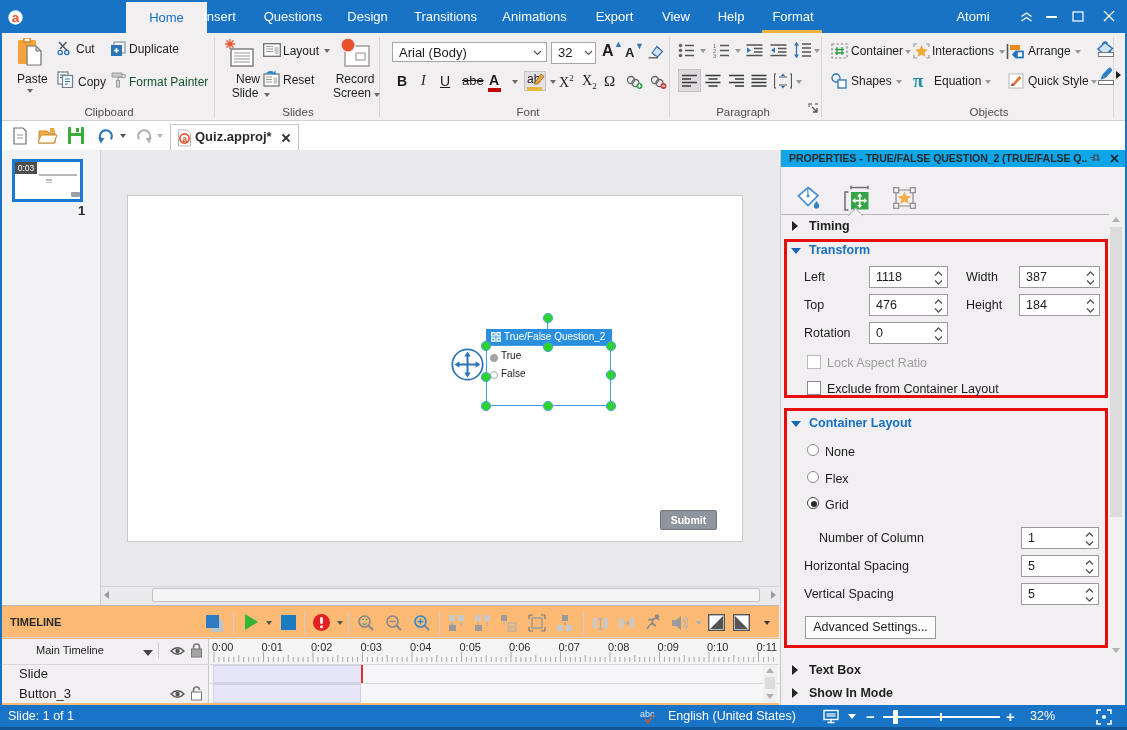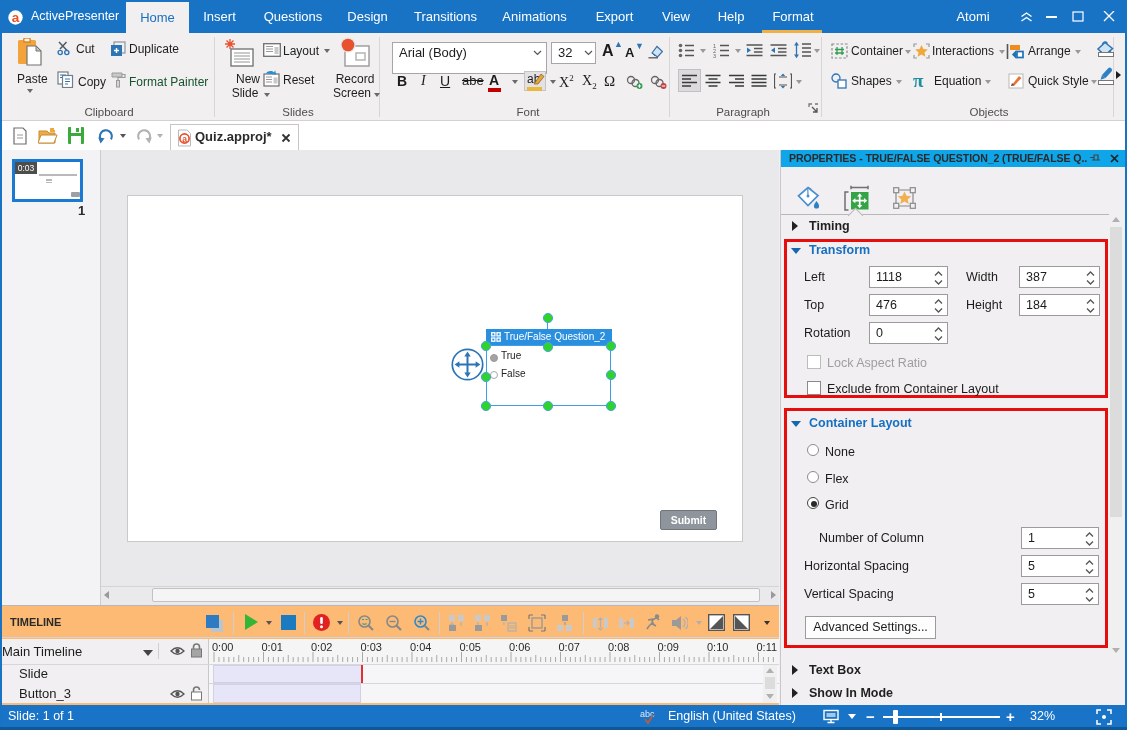--- a/index.html
+++ b/index.html
@@ -43,22 +43,21 @@
 
 #winborder { left:0; top:0; width:1127px; height:730px; border:2px solid #1873c5; border-top:none; pointer-events:none; z-index:99; }
 </style>
 </head>
 <body>
 <div class="abs" id="titlebar">
   <svg class="abs" style="left:8px;top:10px" width="15" height="15" viewBox="0 0 15 15">
       <circle cx="7.5" cy="7.5" r="7.2" fill="#fff"></circle>
       <text x="7.5" y="12.2" font-size="13.5" font-weight="bold" fill="#e8502e" text-anchor="middle" font-family="Liberation Sans">a</text>
     </svg>
-  <div class="ttab" style="left:31px;width:100px;text-align:left;font-size:12.5px">ActivePresenter</div>
-  <div class="ttab" id="tab-home" style="left:126px;width:63px;">Home</div>
+  <div class="ttab" id="tab-home" style="left:126px;width:81px;">Home</div>
   <div class="ttab" style="left:196px;width:47px;">Insert</div>
   <div class="ttab" style="left:258px;width:70px;">Questions</div>
   <div class="ttab" style="left:341px;width:53px;">Design</div>
   <div class="ttab" style="left:407px;width:77px;">Transitions</div>
   <div class="ttab" style="left:496px;width:77px;">Animations</div>
   <div class="ttab" style="left:588px;width:53px;">Export</div>
   <div class="ttab" style="left:655px;width:42px;">View</div>
   <div class="ttab" style="left:710px;width:42px;">Help</div>
   <div class="ttab" style="left:766px;width:54px;">Format</div>
   <div class="abs" style="left:762px;top:30px;width:60px;height:3px;background:#f0b045"></div>
@@ -148,21 +147,21 @@
   <svg class="abs" style="left:337px;top:4px" width="31" height="30" viewBox="0 0 31 30">
       <rect x="6" y="9" width="24" height="20" fill="#fff" stroke="#9a9a9a" stroke-width="1.4"></rect>
       <rect x="17" y="16" width="9" height="7" fill="#fff" stroke="#b9b9b9" stroke-width="1.6"></rect>
       <circle cx="9" cy="8" r="7.6" fill="#e5e5e5"></circle>
       <circle cx="9" cy="8" r="6.3" fill="#e8502e"></circle>
     </svg>
   <div class="rbtn-txt" style="left:330px;top:39px;width:46px;text-align:center">Record</div>
   <div class="rbtn-txt" style="left:327px;top:53px;width:46px;text-align:center">Screen</div>
   <div class="dd" style="left:372px;top:60px"></div>
 
-  <div class="abs" style="left:390px;top:9px;width:155px;height:32px;background:#fff;border:1px solid #a7a5a7;font-size:13px;color:#1c1c1c;line-height:20px;padding-left:6px">Arial (Body)</div>
+  <div class="abs" style="left:390px;top:9px;width:155px;height:20px;background:#fff;border:1px solid #a7a5a7;font-size:13px;color:#1c1c1c;line-height:20px;padding-left:6px">Arial (Body)</div>
   <svg class="abs" style="left:531px;top:17px" width="9" height="6" viewBox="0 0 9 6">
       <path d="M1 1 L4.5 4.5 L8 1" stroke="#555" stroke-width="1.2" fill="none"></path>
     </svg>
   <div class="abs" style="left:549px;top:9px;width:45px;height:22px;background:#fff;border:1px solid #a7a5a7;font-size:13px;color:#1c1c1c;line-height:20px;padding-left:6px">32</div>
   <svg class="abs" style="left:582px;top:17px" width="9" height="6" viewBox="0 0 9 6">
       <path d="M1 1 L4.5 4.5 L8 1" stroke="#555" stroke-width="1.2" fill="none"></path>
     </svg>
   <div class="abs" style="left:600px;top:9px;font-size:16px;font-weight:bold;color:#1c1c1c">A<span style="position:absolute;left:12px;top:-3px;font-size:9px;color:#2e75b5">▲</span></div>
   <div class="abs" style="left:623px;top:12px;font-size:13px;font-weight:bold;color:#1c1c1c">A<span style="position:absolute;left:10px;top:-4px;font-size:9px;color:#2e75b5">▼</span></div>
   <svg class="abs" style="left:645px;top:12px" width="16" height="14" viewBox="0 0 16 14">
@@ -673,21 +672,21 @@
   </div>
   <div class="abs" style="left:0;top:58px;width:777px;height:1px;background:#d8d6d8"></div>
   <div class="abs" style="left:207px;top:59px;width:570px;height:19px;background:#f6f5f7"></div>
   <div class="abs" style="left:211px;top:59px;width:149px;height:18px;background:#e6e6f8;border:1px solid #d0d0e8"></div>
   <div class="abs" style="left:0;top:77px;width:777px;height:1px;background:#d8d6d8"></div>
   <div class="abs" style="left:207px;top:78px;width:570px;height:19px;background:#f6f5f7"></div>
   <div class="abs" style="left:211px;top:78px;width:148px;height:19px;background:#e6e6f8;border:1px solid #d0d0e8"></div>
   <div class="abs" style="left:359px;top:59px;width:2px;height:18px;background:#e03030"></div>
 
   <div class="abs" style="left:0;top:33px;width:207px;height:64px;background:#f1eff1;border-right:1px solid #c9c7c9"></div>
-  <div class="abs" style="left:0;top:38px;font-size:13px;color:#1c1c1c">Main Timeline</div>
+  <div class="abs" style="left:34px;top:38px;font-size:11px;color:#1c1c1c">Main Timeline</div>
   <div class="abs" style="left:141px;top:44px;width:0;height:0;border-left:5px solid transparent;border-right:5px solid transparent;border-top:6px solid #444"></div>
   <div class="abs" style="left:156px;top:37px;width:1px;height:16px;background:#d0ced0"></div>
   <svg class="abs" style="left:168px;top:40px" width="15" height="10" viewBox="0 0 15 10">
       <path d="M1 5 Q7.5 -1.5 14 5 Q7.5 11.5 1 5 z" fill="none" stroke="#555" stroke-width="1.3"></path>
       <circle cx="7.5" cy="5" r="2.2" fill="#555"></circle>
     </svg>
     <svg class="abs" style="left:188px;top:37px" width="13" height="15" viewBox="0 0 13 15">
       <rect x="1.5" y="6" width="10" height="8" fill="#a5a5a5" stroke="#777"></rect>
       <path d="M3.5 6 V4 a3 3 0 0 1 6 0 V6" fill="none" stroke="#777" stroke-width="1.6"></path>
     </svg>

